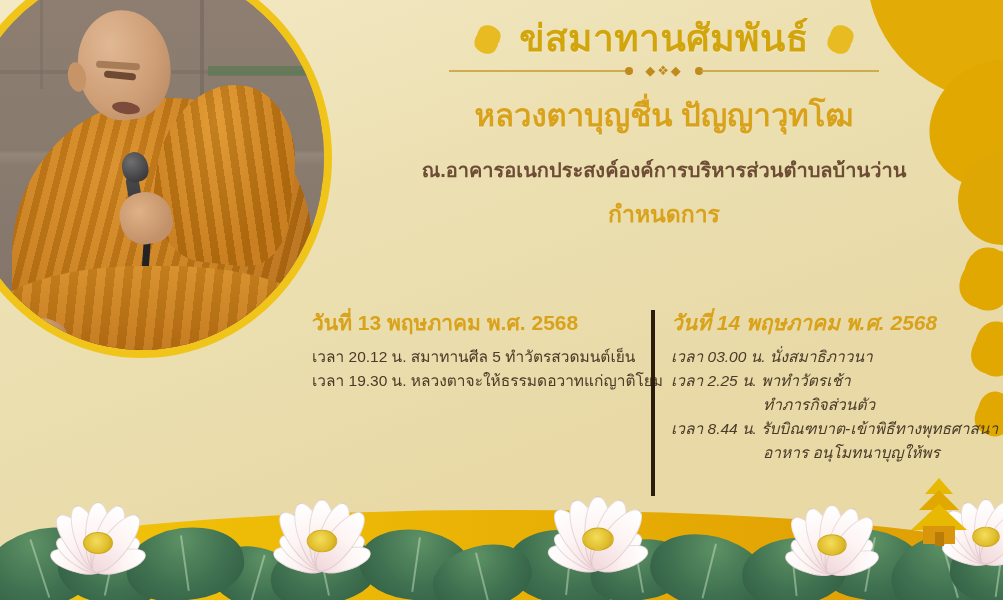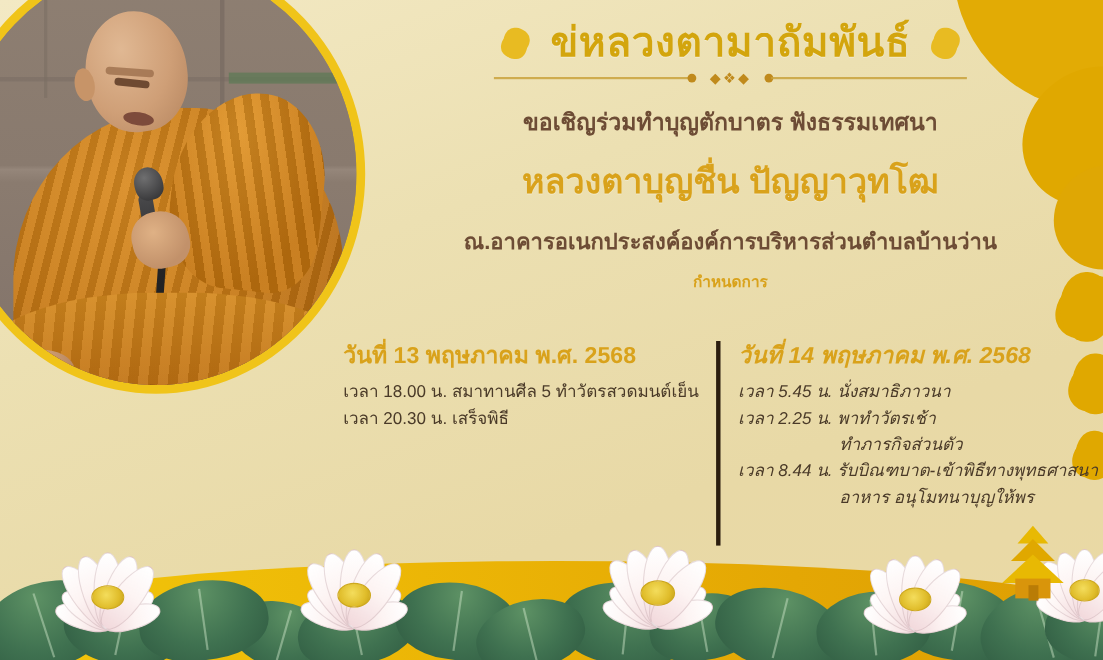--- a/index.html
+++ b/index.html
@@ -228,21 +228,21 @@
     font-size: 21px; font-weight: bold; color: #6d4c35; margin-top: 16px;
   }
   .name-line {
     font-size: 31px; font-weight: bold; color: #d9a21b; margin-top: 12px;
     text-shadow: 0 1px 0 rgba(255,255,255,.3);
   }
   .venue {
     font-size: 20px; font-weight: bold; color: #6d4c35; margin-top: 14px;
   }
   .agenda-word {
-    font-size: 14px; font-weight: bold; color: #d9a21b; margin-top: 10px;
+    font-size: 23px; font-weight: bold; color: #d9a21b; margin-top: 10px;
   }
 
   
   #schedule {
     position: absolute; left: 296px; top: 306px; width: 700px; height: 210px; z-index: 5;
   }
   .col { position: absolute; top: 0; }
   .col-left  { left: 0;   width: 345px; }
   .col-right { left: 371px; width: 340px; font-style: italic; }
 
@@ -341,52 +341,51 @@
     <div class="ph ph-mic-body"></div>
     <div class="ph ph-mic-head"></div>
     <div class="ph ph-hand"></div>
     <div class="ph ph-lap"></div>
     <div class="ph ph-hand2"></div>
   </div>
 
   <div id="header">
     <div class="title-row">
       <span class="orn-quatre"></span>
-      <span class="title-main">ข่หลวงตามาถัมพันธ์</span>
+      <span class="title-main">ข่สมาทานศัมพันธ์</span>
       <span class="orn-quatre"></span>
     </div>
 
     <div class="divider-orn">
       <span class="ln l"></span>
       <span class="dot d1"></span>
       <span class="mid">◆❖◆</span>
       <span class="dot d2"></span>
       <span class="ln r"></span>
     </div>
 
-    <div class="sub2">ขอเชิญร่วมทำบุญตักบาตร ฟังธรรมเทศนา</div>
     <div class="name-line">หลวงตาบุญชื่น ปัญญาวุทโฒ</div>
     <div class="venue">ณ.อาคารอเนกประสงค์องค์การบริหารส่วนตำบลบ้านว่าน</div>
     <div class="agenda-word">กำหนดการ</div>
   </div>
 
   <div id="divider-v"></div>
 
   <div id="schedule">
     <div class="col col-left">
       <div class="col-date">วันที่ 13 พฤษภาคม พ.ศ. 2568</div>
       <ul class="sched-list" id="list-day1">
-          <li class="sched-item"><span>เวลา 18.00 น. สมาทานศีล 5 ทำวัตรสวดมนต์เย็น</span></li>
-          <li class="sched-item"><span>เวลา 20.30 น. เสร็จพิธี</span></li>
+          <li class="sched-item"><span>เวลา 20.12 น. สมาทานศีล 5 ทำวัตรสวดมนต์เย็น</span></li>
+          <li class="sched-item"><span>เวลา 19.30 น. หลวงตาจะให้ธรรมดอวาทแก่ญาติโยม</span></li>
         </ul>
     </div>
     <div class="col col-right">
       <div class="col-date">วันที่ 14 พฤษภาคม พ.ศ. 2568</div>
       <ul class="sched-list" id="list-day2">
-          <li class="sched-item"><span>เวลา 5.45 น. นั่งสมาธิภาวนา</span></li>
+          <li class="sched-item"><span>เวลา 03.00 น. นั่งสมาธิภาวนา</span></li>
           <li class="sched-item"><span>เวลา 2.25 น. พาทำวัตรเช้า</span></li>
           <li class="sched-item"><span class="cont">ทำภารกิจส่วนตัว</span></li>
           <li class="sched-item"><span>เวลา 8.44 น. รับบิณฑบาต-เข้าพิธีทางพุทธศาสนา</span><span class="cont">อาหาร อนุโมทนาบุญให้พร</span></li>
         </ul>
     </div>
   </div>
 
   <div id="bottom-band">
     <div class="band-gold"></div>
     <div id="flora">

